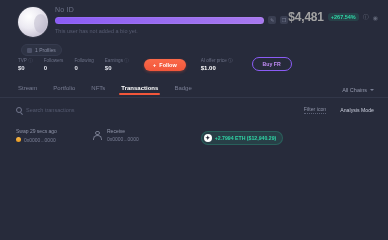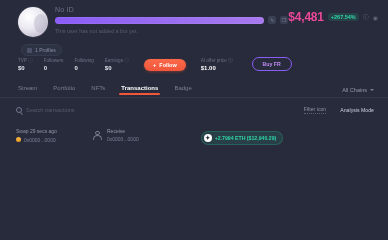--- a/index.html
+++ b/index.html
@@ -52,21 +52,21 @@
   .chip-profiles .sq {
     width: 5px; height: 5px; border-radius: 1px;
     background: #4c5167;
   }
 
   
   .balance {
     position: absolute; right: 10px; top: 10px;
     display: flex; align-items: center; gap: 4px;
   }
-  .balance .amt { font-size: 12px; font-weight: bold; color: #ec4899; letter-spacing: -.2px; }
+  .balance .amt { font-size: 12px; font-weight: bold; color: #a3a3a3; letter-spacing: -.2px; }
   .balance .delta {
     font-size: 5.5px; font-weight: bold; color: #2fd6a6;
     background: rgba(47,214,166,0.13);
     padding: 1px 3px; border-radius: 3px;
   }
   .balance .ic { font-size: 6px; color: #636879; }
 
   
   .stats {
     position: absolute; left: 18px; top: 57px;

